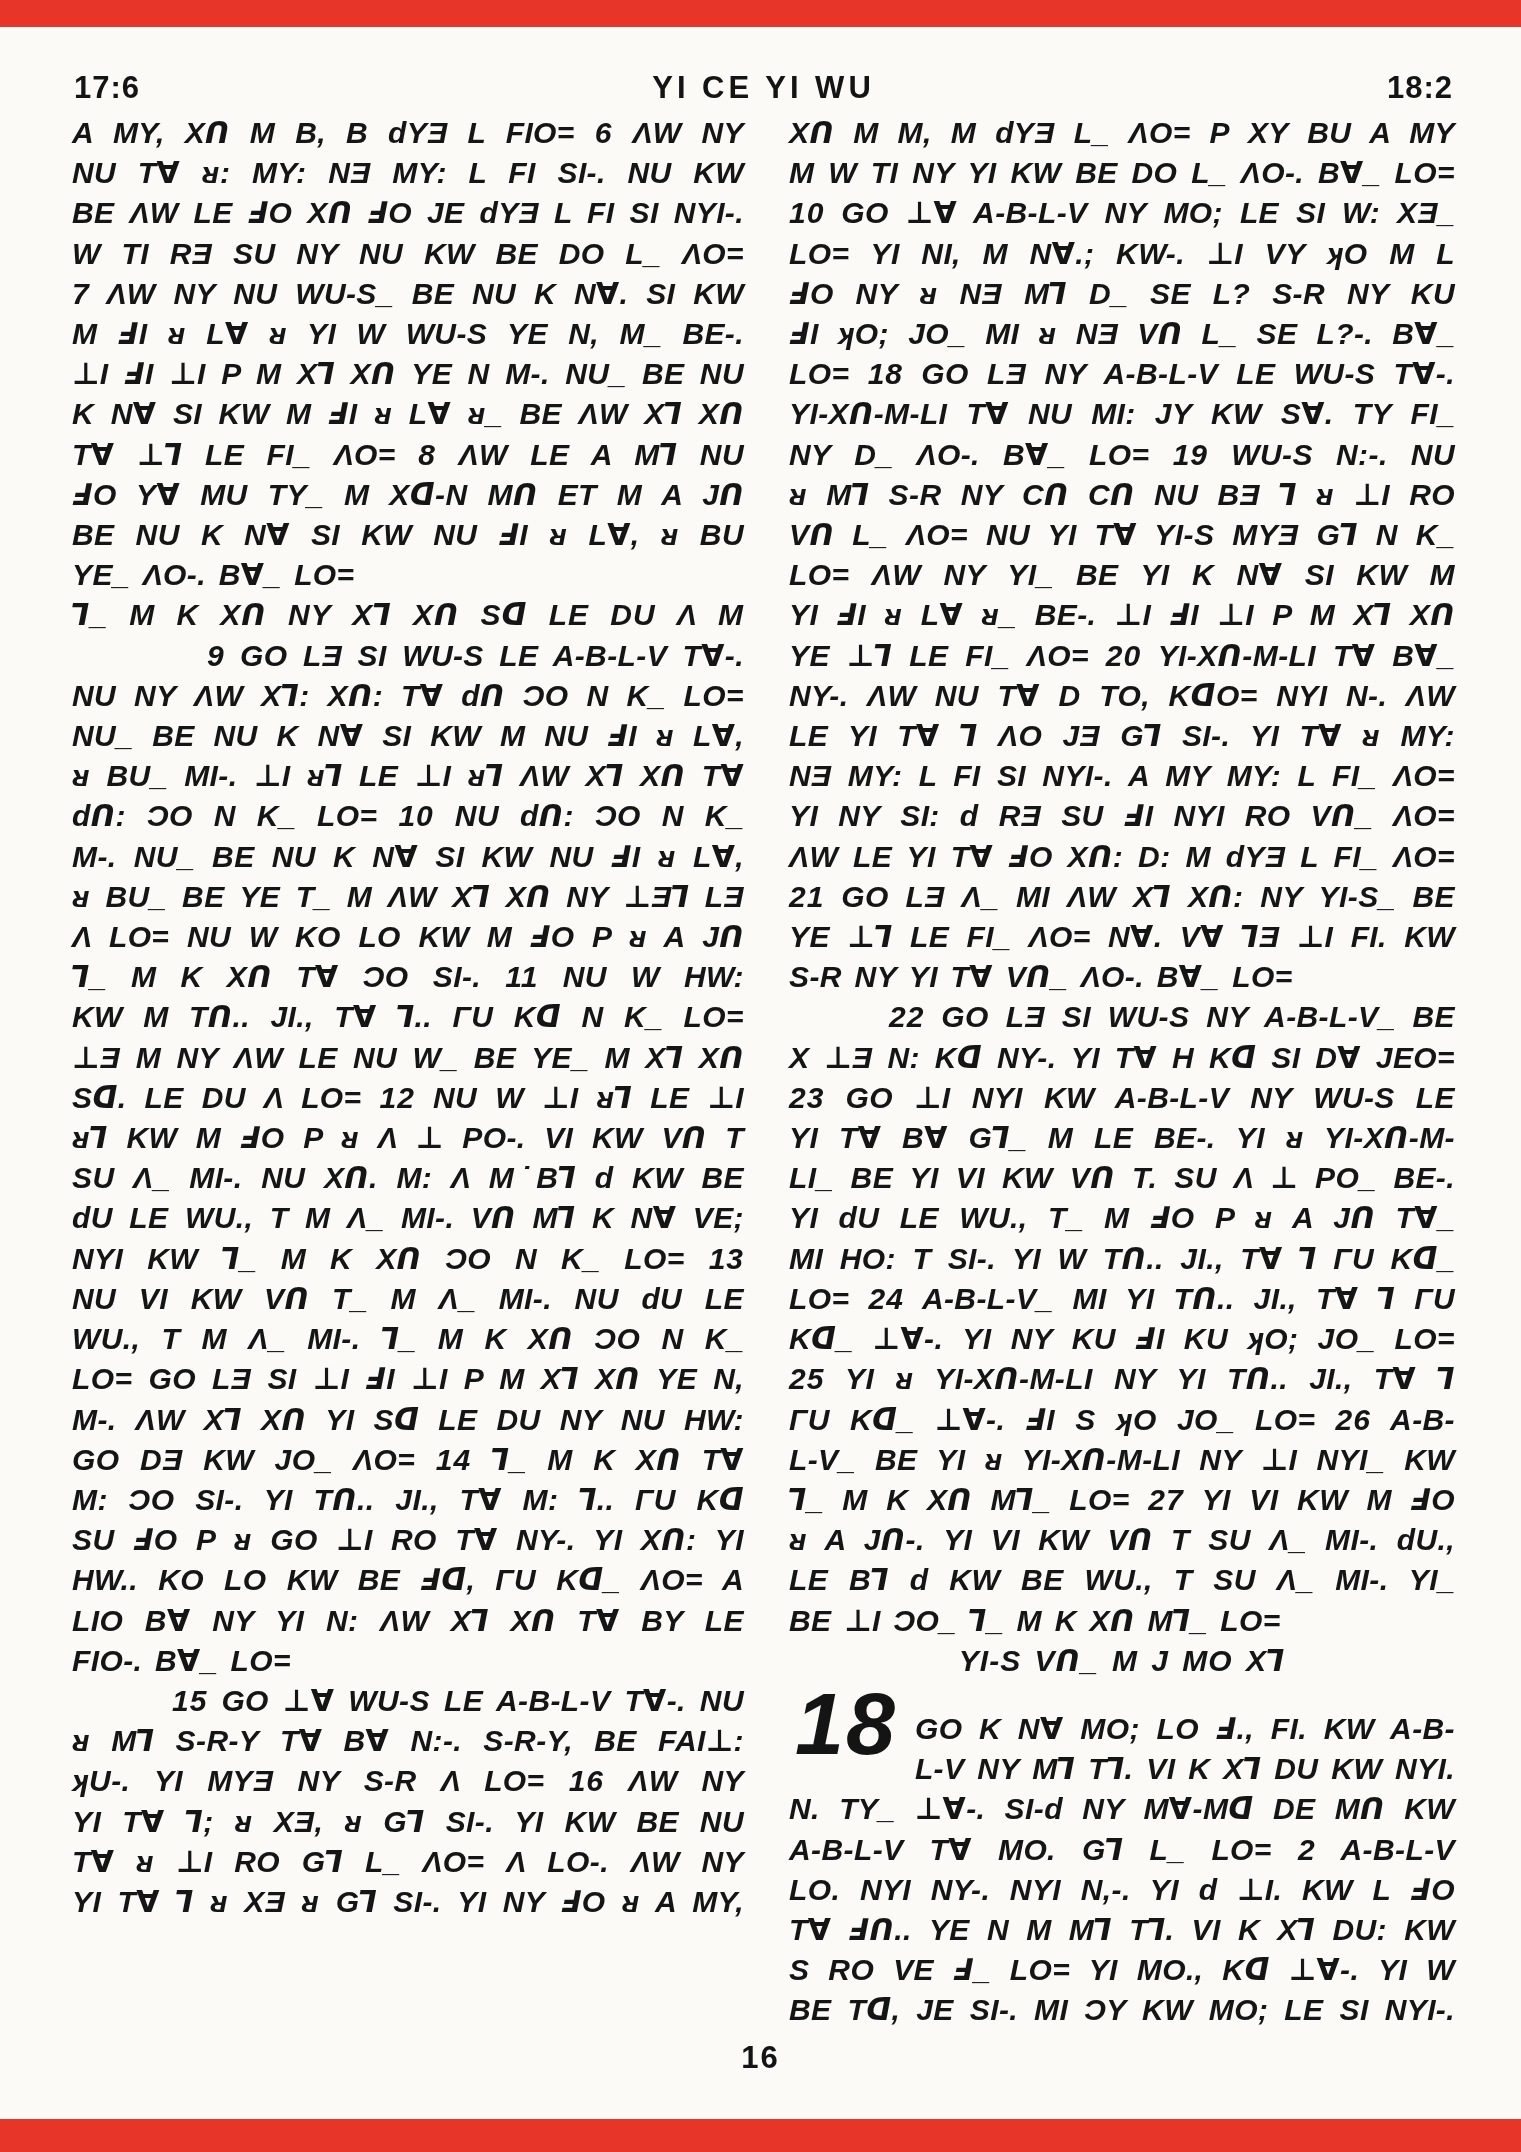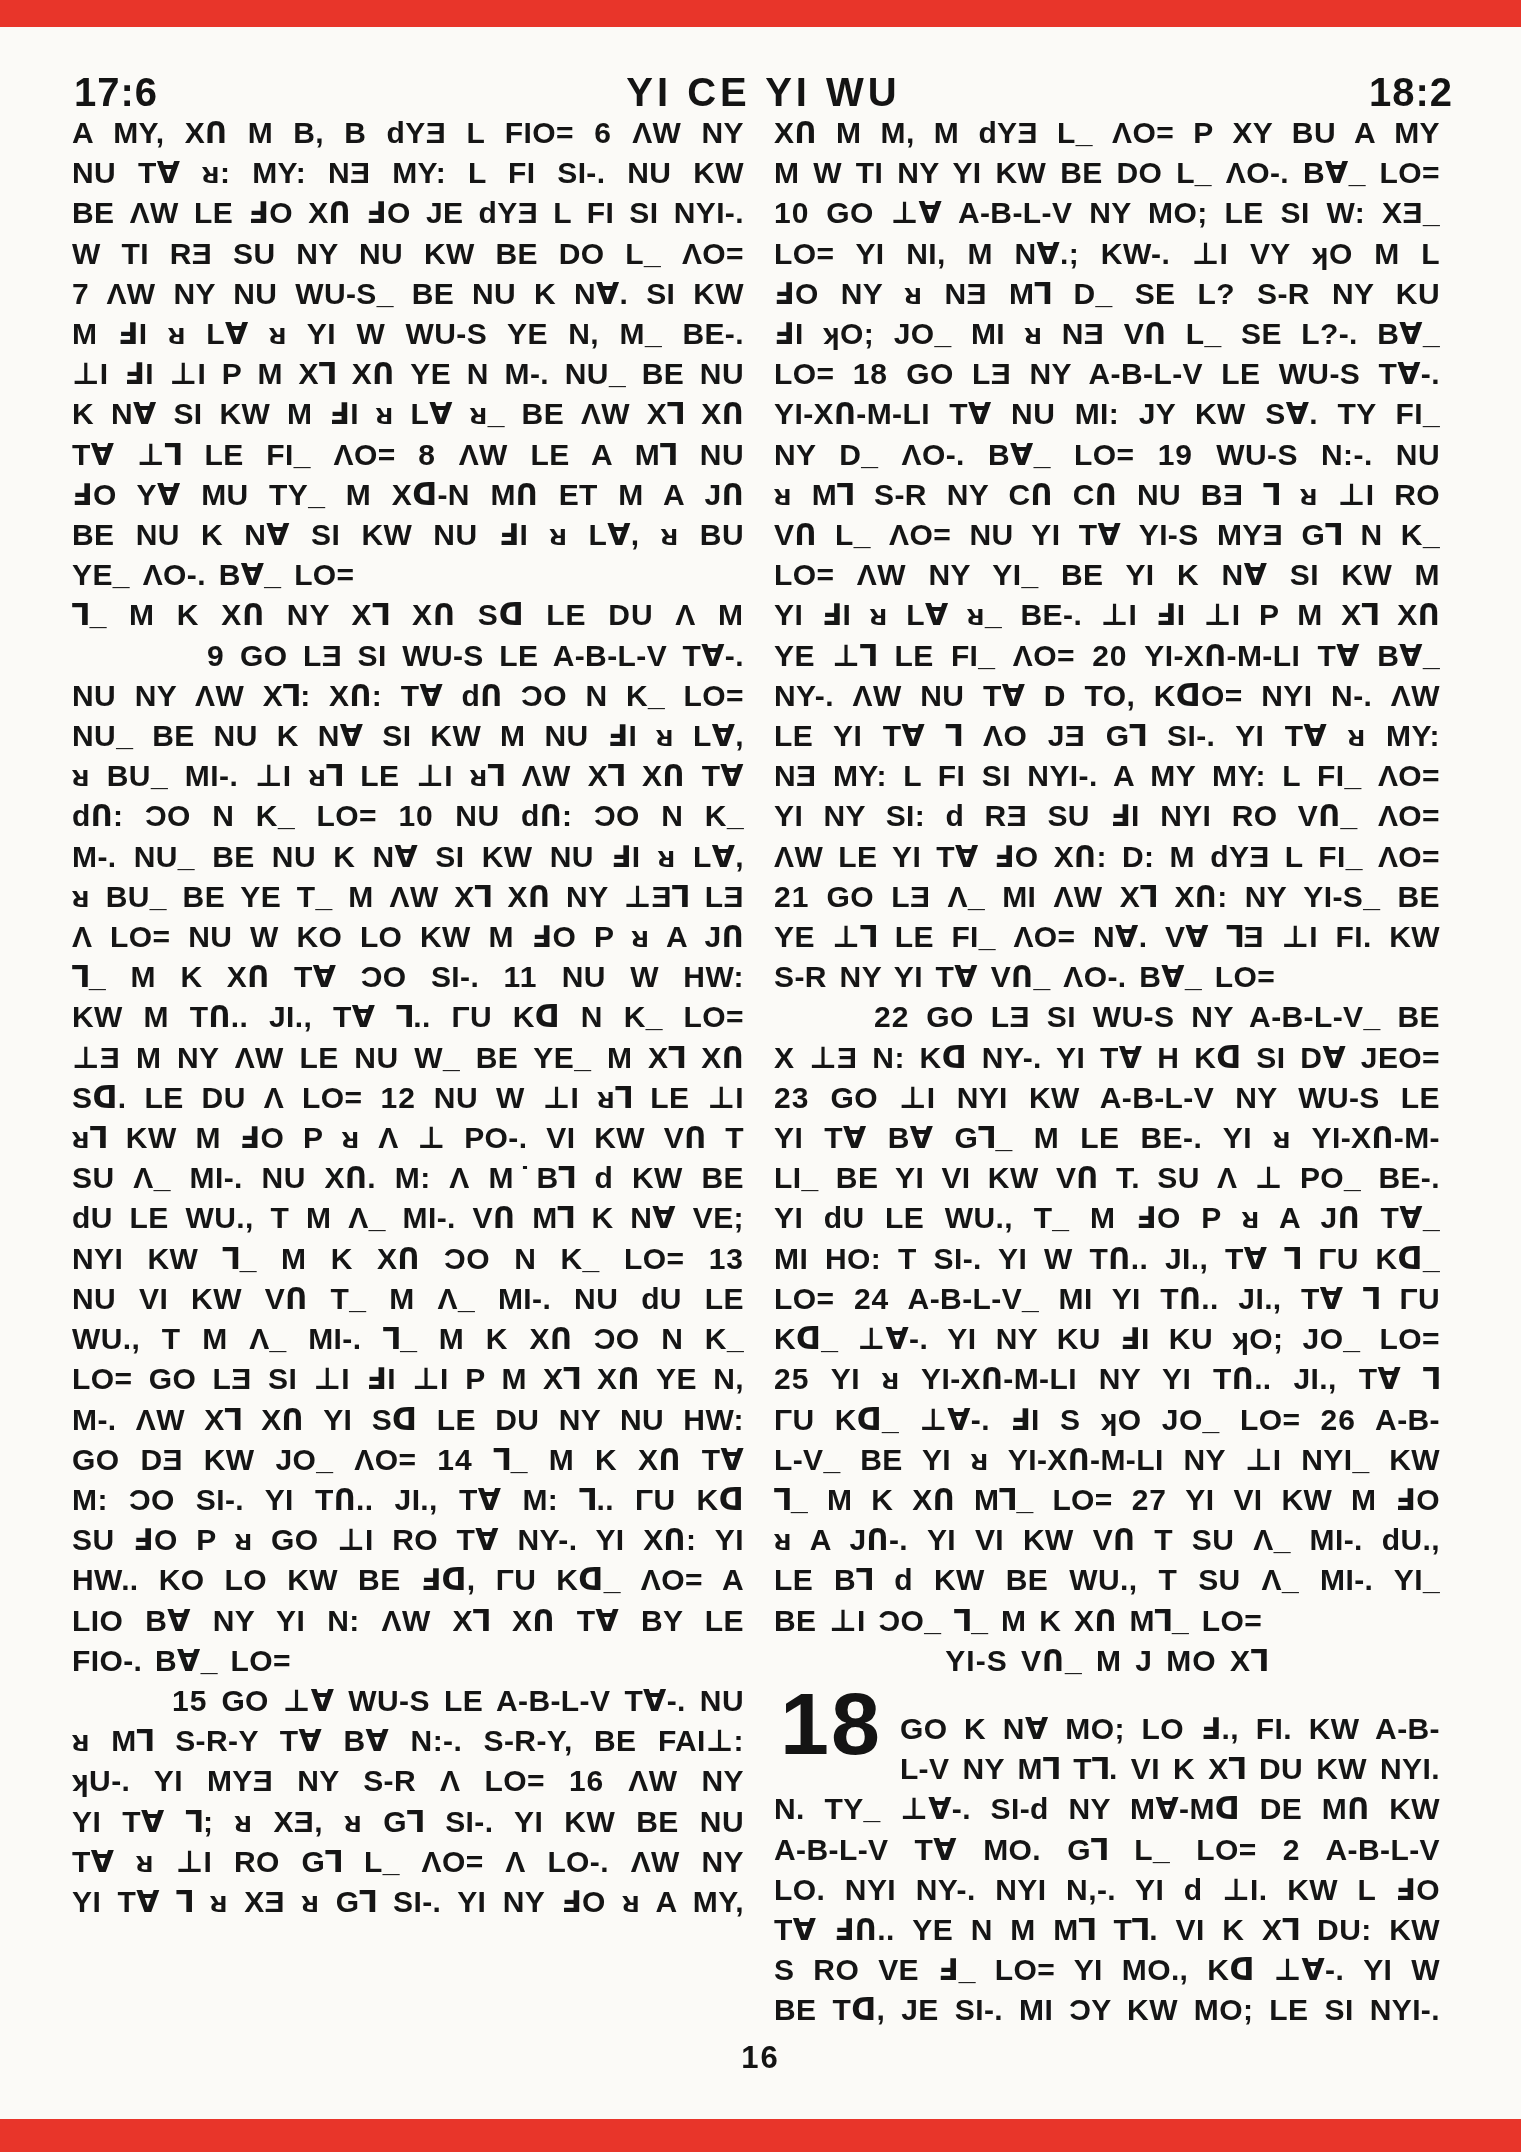--- a/index.html
+++ b/index.html
@@ -5,25 +5,25 @@
   html,body{margin:0;padding:0;}
   body{background:#888;}
   .page{
     position:relative;width:1521px;height:2152px;background:#fbfaf7;
     overflow:hidden;color:#141414;
     font-family:"Liberation Sans","DejaVu Sans",sans-serif;
   }
   .redbar{position:absolute;left:0;right:0;}
   .redbar.top{top:0;height:27px;}
   .redbar.bottom{bottom:0;height:33px;}
-  .hdr{position:absolute;top:70px;font-weight:700;font-size:40px;letter-spacing:1px;white-space:nowrap;}
+  .hdr{position:absolute;top:70px;font-weight:700;font-size:31px;letter-spacing:1px;white-space:nowrap;}
   .hdr.left{left:74px;}
   .hdr.center{left:72px;width:1383px;text-align:center;letter-spacing:4px;}
   .hdr.right{right:68px;}
-  .cols{position:absolute;left:72px;top:113px;display:flex;gap:30px;}
+  .cols{position:absolute;left:72px;top:113px;display:flex;gap:45px;font-style:italic;}
   .col{width:672px;}
   .col.right{width:666px;}
   .line{
     font-size:30px;line-height:40.2px;font-weight:700;
     text-align:justify;text-align-last:justify;
     letter-spacing:0.4px;word-spacing:4px;color:#151515;
   }
   .line b{font-weight:700;letter-spacing:1px;}
   .line.end{text-align-last:left;}
   .line.heading{letter-spacing:1px;}

